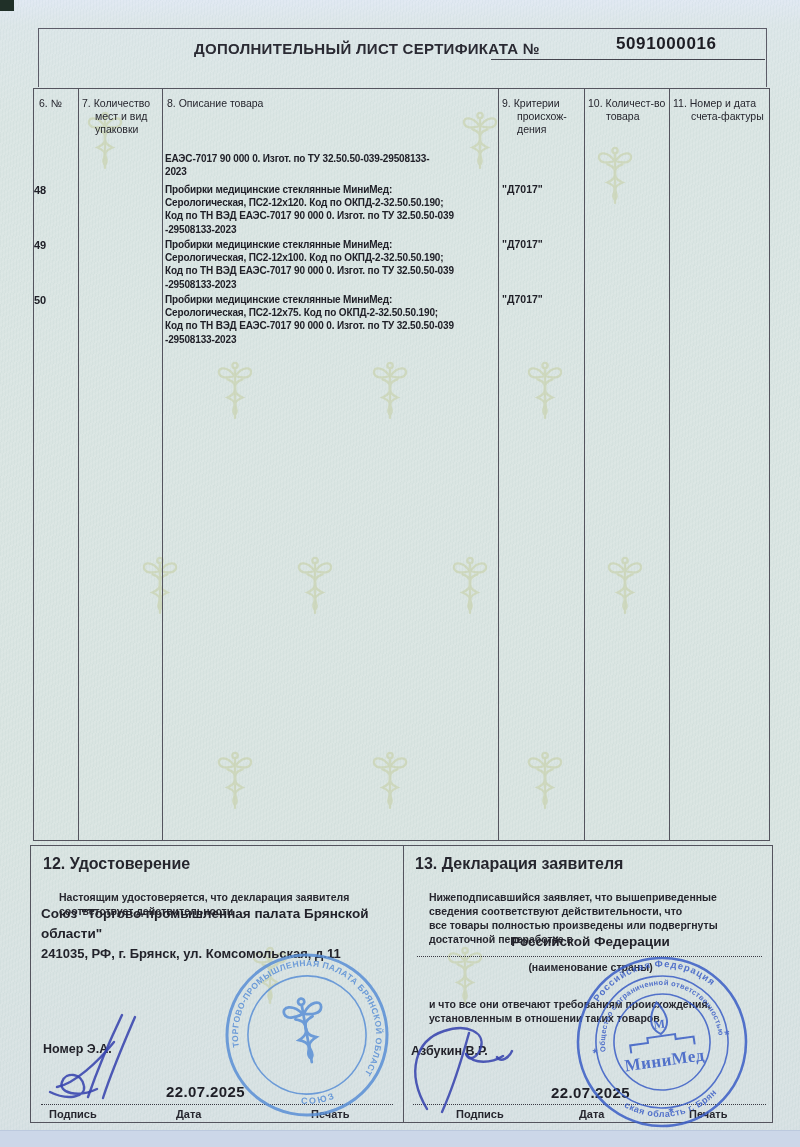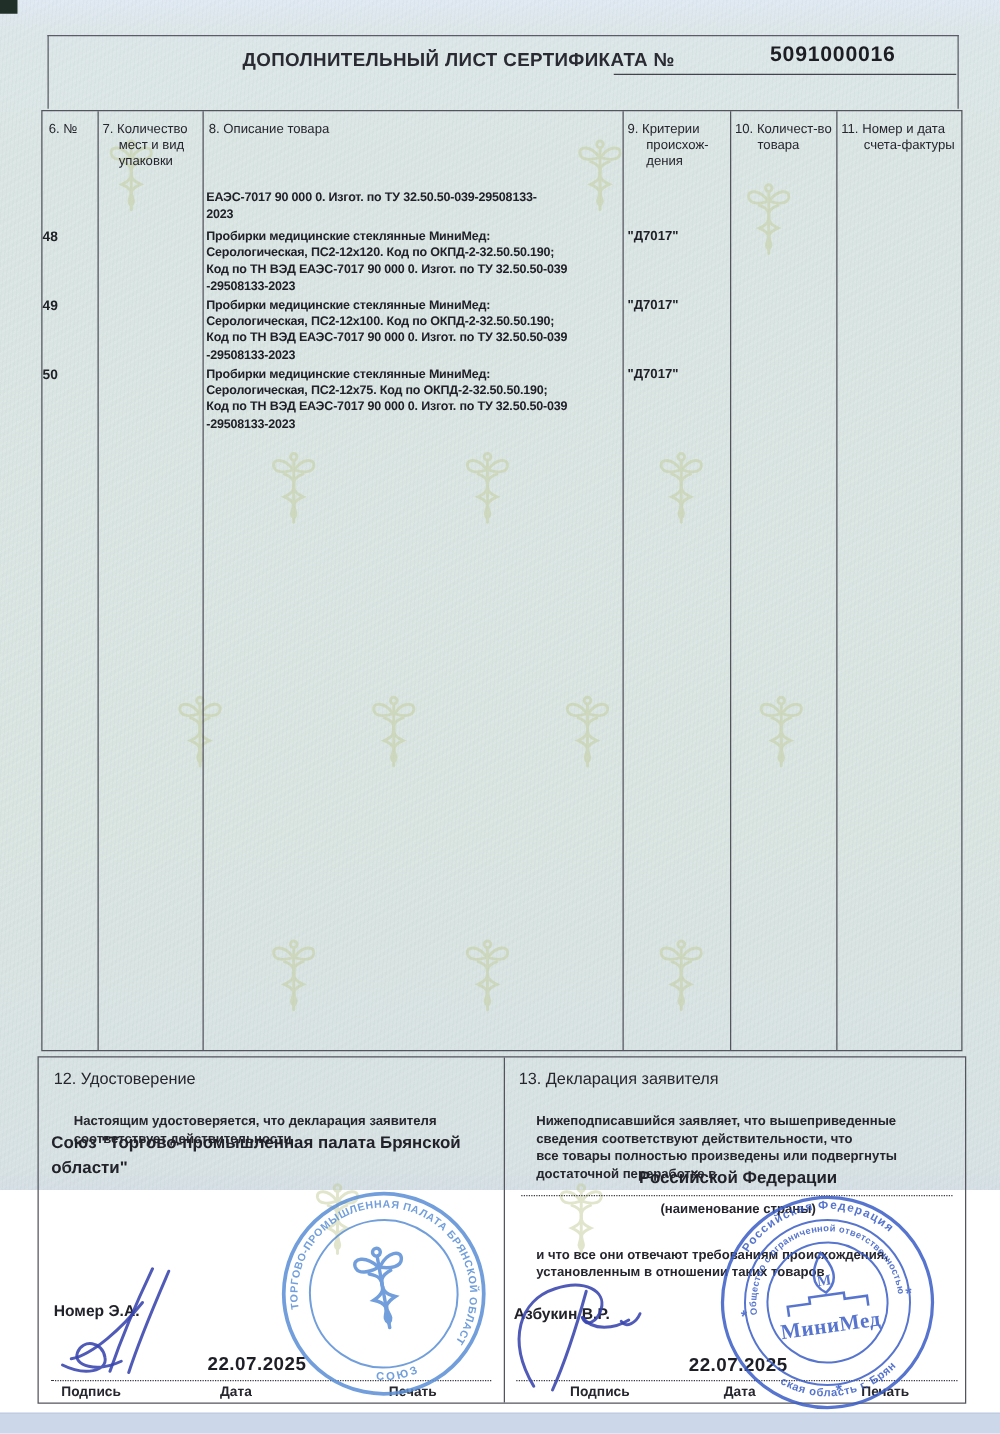--- a/index.html
+++ b/index.html
@@ -1,17 +1,17 @@
 <!DOCTYPE html>
 <html style="--paper: #dbe6e3; --ink: #23232b; --stamp-chamber: #5b90d6; --stamp-company: #3c5fc6; --signature-ink: #3844ae; --watermark: #c3cc9b;"><head>
 <meta charset="utf-8">
 <style>
   html,body{margin:0;padding:0;}
   body{width:800px;height:1147px;font-family:"Liberation Sans",sans-serif;overflow:hidden;}
-  .scan{position:relative;width:800px;height:952px;
+  .scan{position:relative;width:800px;height:1147px;
     background:linear-gradient(180deg,#e0e8f2 0,#dce6e8 26px,#dae5e3 120px,#d9e4e1 70%,#d7e1e3 98%,#d4dee4 100%);}
   .scan::before{content:"";position:absolute;inset:0;pointer-events:none;
     background:repeating-linear-gradient(95deg,rgba(120,160,155,.05) 0 1px,transparent 1px 3px),
                repeating-linear-gradient(-28deg,rgba(255,255,255,.07) 0 2px,transparent 2px 5px);}
   .scan-bottom{position:absolute;left:0;top:1131px;width:800px;height:16px;background:#ccd7e9;box-shadow:0 -1px 0 #bcc9de;}
   .corner-mark{position:absolute;left:0;top:0;width:14px;height:11px;background:#203028;}
   
   .header-box{position:absolute;left:38px;top:28px;width:727px;height:58px;
     border:1px solid #5c5c68;border-bottom:none;}
   .title-line{position:absolute;left:155px;font-size:15px;font-weight:700;letter-spacing:.3px;color:#2a2a33;white-space:nowrap;}
@@ -25,21 +25,21 @@
   .hang15{padding-left:15px;text-indent:-15px;}
   .hang18{padding-left:18px;text-indent:-18px;}
   .trow{position:absolute;left:0;width:100%;}
   .cell-num{position:absolute;left:0;top:1px;width:44px;text-align:left;font-size:11px;font-weight:700;color:#202028;}
   .cell-desc{position:absolute;left:131px;top:0;width:332px;font-size:10px;font-weight:700;letter-spacing:-.15px;
     line-height:13.2px;white-space:pre-line;color:#202028;}
   .cell-crit{position:absolute;left:468px;top:0;width:72px;font-size:10.5px;font-weight:700;color:#202028;}
   
   .bottom-box{position:absolute;left:30px;top:845px;width:741px;height:276px;border:1px solid #54545e;}
   .bb-divider{position:absolute;left:372px;top:0;bottom:0;width:1px;background:#54545e;}
-  .sec-heading{position:absolute;font-size:13px;font-weight:400;color:#26262e;white-space:nowrap;}
+  .sec-heading{position:absolute;font-size:16px;font-weight:700;color:#26262e;white-space:nowrap;}
   .sec-body{position:absolute;font-size:10.5px;font-weight:700;line-height:14px;white-space:pre-line;color:#26262e;margin-top:20px;}
   .org-name{position:absolute;left:10px;top:58px;width:360px;font-size:13.5px;font-weight:700;line-height:20px;white-space:pre-line;color:#22222a;}
   .org-address{position:absolute;left:10px;top:100px;font-size:13px;font-weight:700;color:#22222a;white-space:nowrap;}
   .country{position:absolute;left:384px;top:88px;width:351px;text-align:center;font-size:13.5px;font-weight:700;color:#22222a;}
   .dotted{position:absolute;border-bottom:1.8px dotted #3a3a44;height:0;}
   .caption{position:absolute;left:384px;top:115px;width:351px;text-align:center;font-size:10.5px;font-weight:700;color:#26262e;}
   .signer{position:absolute;font-size:12.5px;font-weight:700;color:#22222a;white-space:nowrap;}
   .sig-date{position:absolute;font-size:15px;font-weight:700;letter-spacing:.4px;color:#1e1e26;white-space:nowrap;}
   .sig-label{position:absolute;top:262px;font-size:11px;font-weight:700;color:#26262e;white-space:nowrap;}
   
@@ -145,20 +145,21 @@
   </div>
 
   <div class="bottom-box">
     <div class="bb-divider"></div>
 
     <div class="sec-heading" style="left:12px;top:9px">12. Удостоверение</div>
     <div class="sec-body" style="left:28px;top:24px;width:330px">Настоящим удостоверяется, что декларация заявителя
 соответствует действительности</div>
     <div class="org-name">Союз "Торгово-промышленная палата Брянской
 области"</div>
+    <div class="org-address">241035, РФ, г. Брянск, ул. Комсомольская, д.11</div>
     <div class="signer" style="left:12px;top:196px">Номер Э.А.</div>
     <div class="sig-date" style="left:135px;top:237px">22.07.2025</div>
     <div class="dotted" style="left:10px;top:258px;width:352px"></div>
     <div class="sig-label" style="left:18px">Подпись</div>
     <div class="sig-label" style="left:145px">Дата</div>
     <div class="sig-label" style="left:280px">Печать</div>
 
     <div class="sec-heading" style="left:384px;top:9px">13. Декларация заявителя</div>
     <div class="sec-body" style="left:398px;top:24px;width:330px">Нижеподписавшийся заявляет, что вышеприведенные
 сведения соответствуют действительности, что

